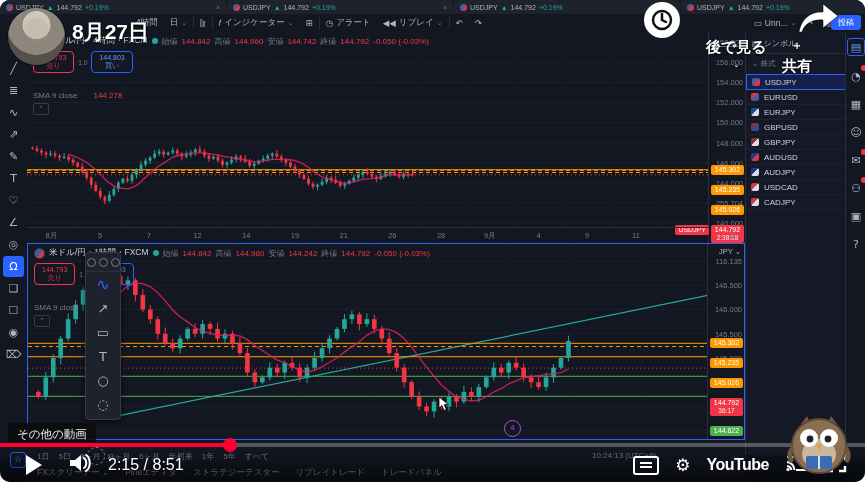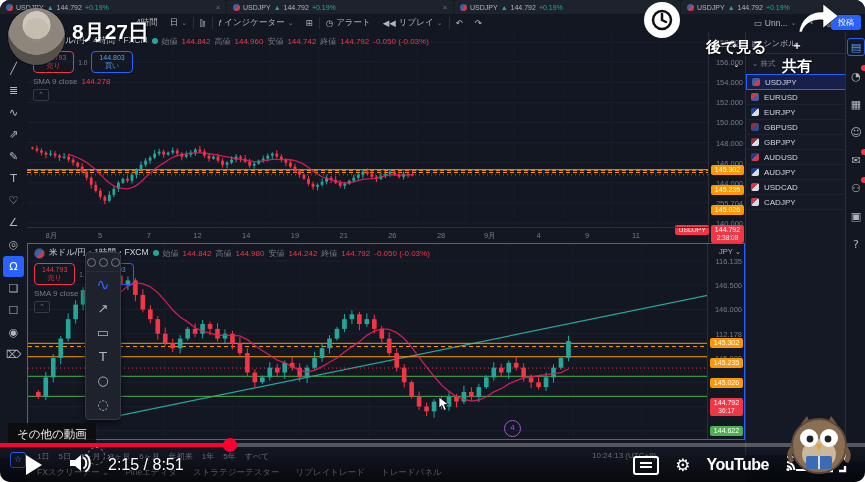--- a/index.html
+++ b/index.html
@@ -36,21 +36,21 @@
   .r1{display:flex;align-items:center;gap:4px;font-size:8.5px;color:#d1d4dc;white-space:nowrap;}
   .flagdot{width:9px;height:9px;border-radius:50%;background:linear-gradient(135deg,#3d5fa8 55%,#cf3b4a 45%);border:1px solid #444;}
   .mktdot{width:6px;height:6px;border-radius:50%;background:#26a69a;}
   .okey{color:#787b86;font-size:8px;}
   .oval{color:#f23645;font-size:8px;}
   .r2{display:flex;align-items:center;gap:4px;margin-top:4px;}
   .sellbtn,.buybtn{border-radius:4px;font-size:7px;text-align:center;padding:2px 7px;line-height:8px;}
   .sellbtn{border:1px solid #f23645;color:#f23645;}
   .buybtn{border:1px solid #2962ff;color:#5b9cf6;}
   .spread{font-size:6.5px;color:#787b86;}
-  .r3{margin-top:4px;font-size:8px;color:#787b86;display:flex;gap:4px;}
+  .r3{margin-top:18px;font-size:8px;color:#787b86;display:flex;gap:16px;}
   .smaval{color:#f23645;}
   .collapse{margin-top:3px;width:14px;height:10px;border:1px solid #363a45;border-radius:2px;color:#787b86;font-size:7px;text-align:center;line-height:9px;}
   .curdd{position:absolute;right:3px;top:3px;font-size:7.5px;color:#b2b5be;z-index:6;}
   
   .palette{position:absolute;left:57px;top:8px;width:34px;background:#1e222d;border:1px solid #363a45;border-radius:4px;z-index:8;padding:3px 0;box-shadow:0 2px 6px #0009;}
   .paldots{display:flex;justify-content:center;gap:3px;padding:2px 0 4px;border-bottom:1px solid #2a2e39;}
   .paldots i{width:7px;height:7px;border:1px solid #787b86;border-radius:50%;}
   .palitem{height:24px;display:flex;align-items:center;justify-content:center;color:#b2b5be;font-size:13px;font-family:"DejaVu Sans",sans-serif;}
   .palitem.act{color:#2962ff;font-size:16px;}
   
@@ -624,21 +624,21 @@
         <rect x="530.6666666666666" y="113.97499999999972" width="4.629333333333333" height="9.699999999999449" fill="#26a69a"></rect>
         <line x1="540.448" x2="540.448" y1="91.66499999999934" y2="117.3699999999994" stroke="#26a69a"></line>
         <rect x="538.1333333333333" y="97" width="4.629333333333333" height="16.974999999999724" fill="#26a69a"></rect>
         <polyline points="70.048,82.18055555555617 77.51466666666667,67.63055555555424 84.98133333333334,56.313888888888215 92.44800000000001,48.23055555555396 99.91466666666666,41.76388888888904 107.38133333333333,39.06944444444521 114.848,39.60833333333315 122.31466666666667,42.8416666666663 129.78133333333332,48.76944444444328 137.248,56.85277777777753 144.71466666666666,66.01388888888904 152.18133333333333,73.01944444444328 159.648,77.86944444444438 167.11466666666666,83.79722222222136 174.58133333333333,87.03055555555589 182.048,89.18611111111179 189.51466666666664,91.3416666666663 196.9813333333333,91.3416666666663 204.44799999999998,91.3416666666663 211.91466666666665,91.88055555555562 219.38133333333332,95.65277777777808 226.84799999999998,101.58055555555507 234.31466666666665,106.43055555555617 241.78133333333332,111.28055555555589 249.248,116.13055555555424 256.7146666666667,118.82499999999945 264.1813333333333,122.59722222222192 271.64799999999997,126.36944444444438 279.11466666666666,127.98611111111096 286.5813333333333,126.36944444444438 294.048,122.59722222222192 301.51466666666664,118.28611111110875 308.98133333333334,113.97499999999972 316.448,108.04722222222136 323.9146666666667,102.65833333333232 331.3813333333333,97.8083333333326 338.848,91.34166666666768 346.31466666666665,87.03055555555589 353.78133333333335,84.875 361.248,85.41388888888932 368.71466666666663,88.64722222222247 376.1813333333333,94.57499999999945 383.64799999999997,103.19722222222164 391.11466666666666,113.4361111111104 398.5813333333333,123.13611111110986 406.048,132.29722222222136 413.51466666666664,140.91944444444357 420.98133333333334,147.38611111111123 428.448,152.77500000000026 435.9146666666667,155.4694444444441 443.3813333333333,157.0861111111093 450.848,156.00833333333205 458.31466666666665,152.7749999999989 465.78133333333335,147.92499999999916 473.248,144.69166666666604 480.7146666666667,139.8416666666663 488.1813333333333,136.60833333333176 495.64799999999997,133.91388888888932 503.11466666666666,132.83611111111068 510.5813333333333,131.75833333333205 518.048,130.68055555555617 525.5146666666667,129.60277777777753 532.9813333333333,128.52500000000026 540.448,125.02222222222109 " fill="none" stroke="#e91e63" stroke-width="1.3" opacity="0.85"></polyline>
       </svg>
     <div class="yaxis" id="yaxBottom">
         <div class="ylab" style="top: 182.725px;">143.500</div>
         <div class="ylab" style="top: 158.475px;">144.000</div>
         <div class="ylab" style="top: 134.225px;">144.500</div>
         <div class="ylab" style="top: 109.975px;">145.000</div>
-        <div class="ylab" style="top: 85.725px;">112.178</div>
+        <div class="ylab" style="top: 85.725px;">145.500</div>
         <div class="ylab" style="top: 61.475px;">146.000</div>
         <div class="ylab" style="top: 37.225px;">146.500</div>
         <div class="ylab" style="top: 12.975px;">116.135</div>
         <div class="ytag" style="top: 94.328px; background: rgb(255, 152, 0);">145.302</div>
         <div class="ytag" style="top: 114.328px; background: rgb(255, 152, 0);">145.235</div>
         <div class="ytag" style="top: 134.328px; background: rgb(255, 152, 0);">145.026</div>
         <div class="ytag" style="top: 154.328px; background: rgb(242, 54, 69);">144.792<div class="sub">36:17</div></div>
         <div class="ytag" style="top: 182.328px; background: rgb(76, 175, 80);">144.622</div>
         <div class="ytag" style="top: 202.328px; background: rgb(76, 175, 80);">144.209</div>
       </div>

